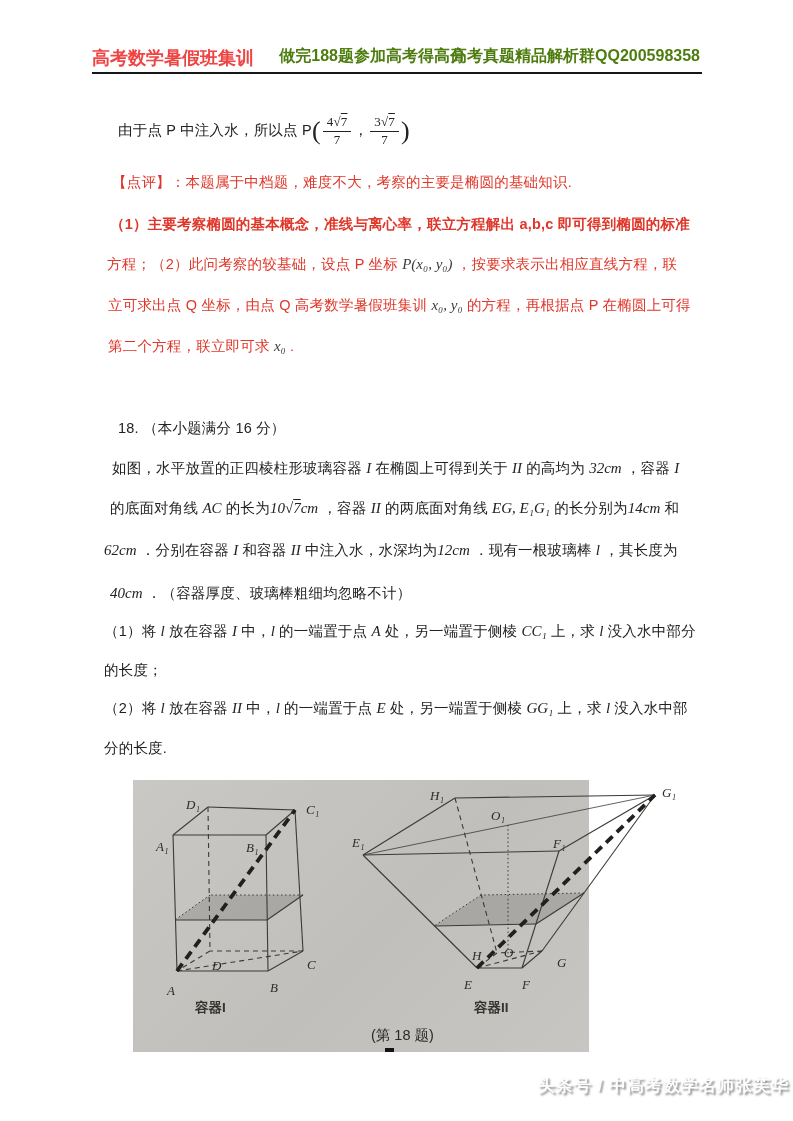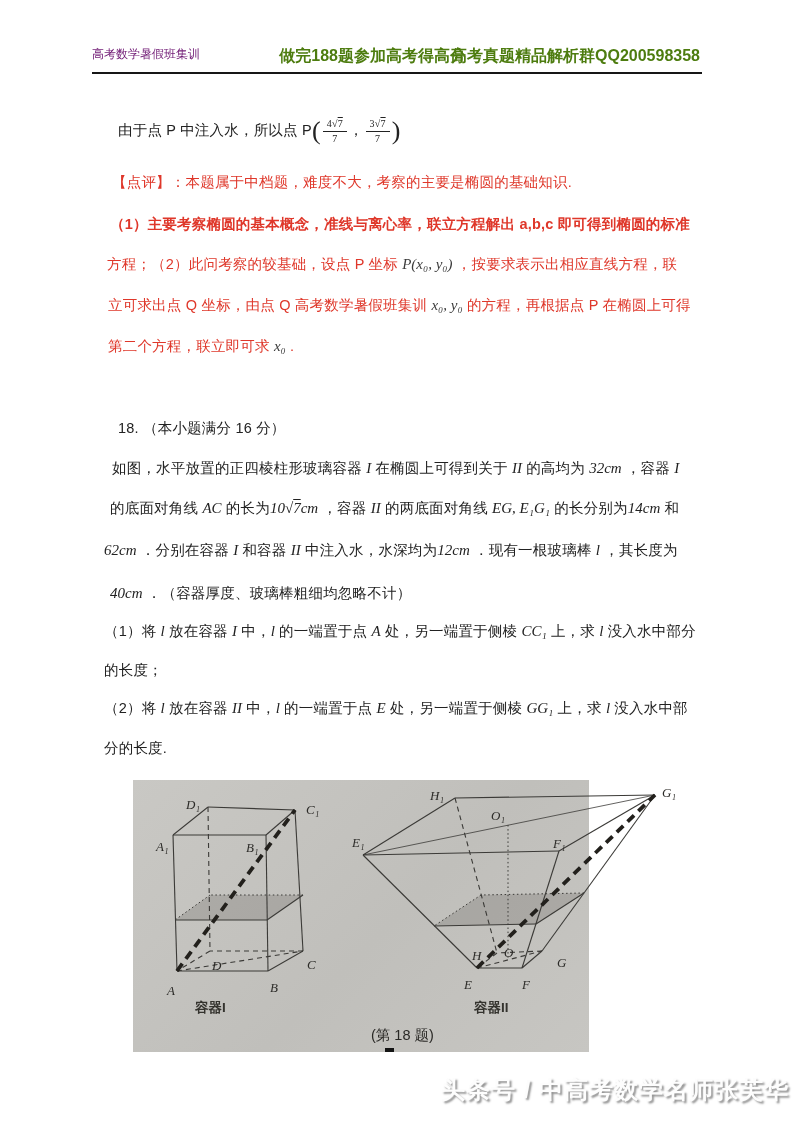--- a/index.html
+++ b/index.html
@@ -1,44 +1,44 @@
 <!DOCTYPE html>
 <html><head>
 <meta charset="utf-8">
 <style>
   html,body{margin:0;padding:0}
   body{
     width:793px;height:1121px;position:relative;background:#ffffff;
     font-family:"Liberation Sans",sans-serif;overflow:hidden;
   }
   
-  .header-left{position:absolute;left:92px;top:46px;font-size:12px;font-weight:400;color:#701a75;white-space:nowrap}
+  .header-left{position:absolute;left:92px;top:46px;font-size:18px;font-weight:700;color:#ef4444;white-space:nowrap}
   .header-right{position:absolute;right:93px;top:46px;font-size:16px;font-weight:700;color:#4d7c0f;white-space:nowrap}
   .header-right .b{margin-left:-15px}
   .rule{position:absolute;left:92px;top:72px;width:610px;height:2px;background:#161616}
   
   .line{position:absolute;font-size:14.5px;color:#222222;white-space:nowrap;letter-spacing:.2px}
   .line.red{color:#df372a}
   .math{font-family:"Liberation Serif",serif;font-style:italic;font-size:15px;letter-spacing:0}
   .red .math{color:#3c3c3c}
   .paren{font-family:"Liberation Serif",serif;font-size:26px;font-weight:400;vertical-align:middle}
   .tall{height:58px;line-height:58px}
-  .frac{display:inline-block;text-align:center;font-family:"Liberation Serif",serif;font-size:10px;line-height:1.12;vertical-align:middle;margin:0 2px;color:#222}
+  .frac{display:inline-block;text-align:center;font-family:"Liberation Serif",serif;font-size:13px;line-height:1.12;vertical-align:middle;margin:0 2px;color:#222}
   .fn{display:block;border-bottom:1.2px solid #222;padding:0 4px 1px}
   .fd{display:block;padding-top:1px}
   .rad{text-decoration:overline}
   
   .figure{position:absolute;left:133px;top:780px;width:456px;height:272px;
     background:linear-gradient(135deg,#c9c8c4,#c0bfbb 55%,#c7c6c2)}
   .figure svg{position:absolute;left:0;top:0}
   .lbl{font-family:"Liberation Serif",serif;font-style:italic;font-size:13px;fill:#2c2b28}
   .cap{font-family:"Liberation Sans",sans-serif;font-style:normal;font-weight:700;font-size:13.5px;fill:#34332e}
   .cap2{font-family:"Liberation Sans",sans-serif;font-style:normal;font-weight:400;font-size:14.5px;fill:#2a2926}
   
-  .footer{position:absolute;top:1074px;right:4px;font-size:24px;font-weight:700;letter-spacing:1px;
+  .footer{position:absolute;top:1074px;right:4px;font-size:17px;font-weight:700;letter-spacing:1px;
     color:#fdfdfd;text-shadow:2px 2px 2px #949494,-1px -1px 0 #ffffff;white-space:nowrap}
 </style>
 </head>
 <body>
 
 <div>
 
   <div class="header-left">高考数学暑假班集训</div>
 
   <div class="header-right">

